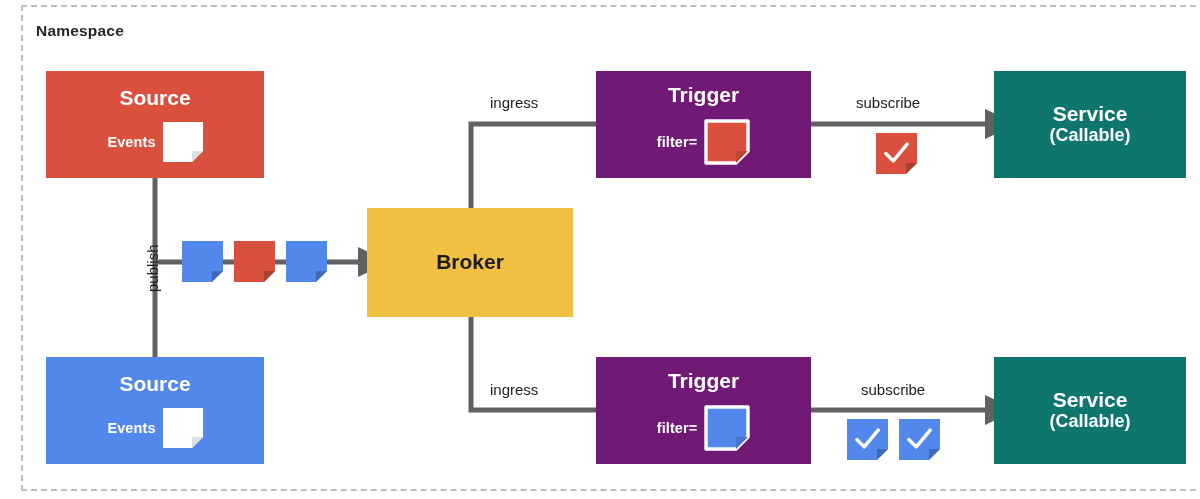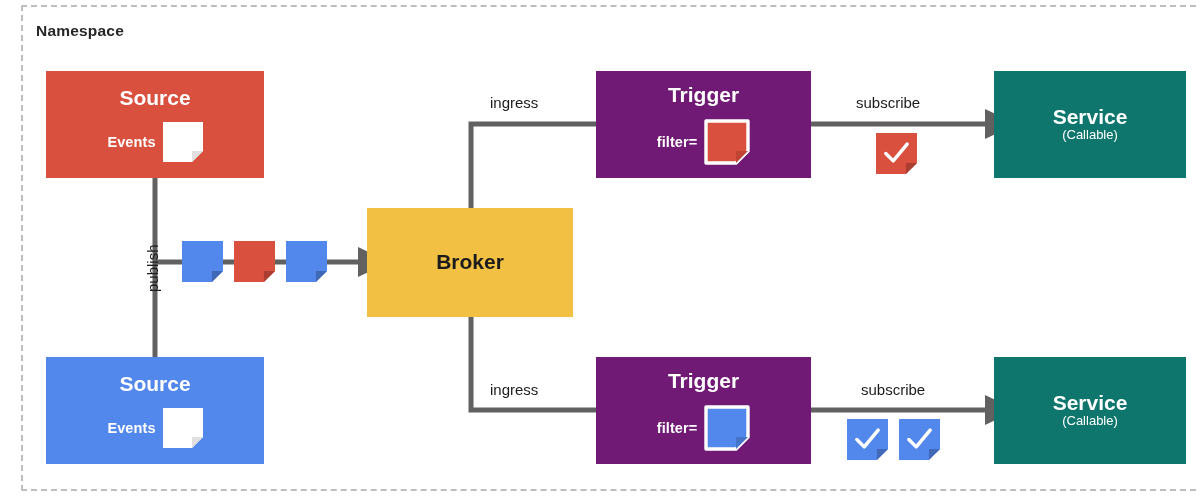--- a/index.html
+++ b/index.html
@@ -12,21 +12,21 @@
   
   .namespace-frame{position:absolute;left:5px;top:5px;width:1185px;height:486px;
       border:2px dashed #bdbdbd;box-sizing:border-box;border-radius:2px;}
   .namespace-label{position:absolute;left:20px;top:22px;font-size:15.5px;font-weight:bold;
       color:#262626;letter-spacing:.2px;}
 
   
   .node{position:absolute;box-sizing:border-box;display:flex;flex-direction:column;
         align-items:center;justify-content:center;}
   .node .title{font-size:21px;font-weight:bold;line-height:1.05;}
-  .node .subtitle{font-size:13px;font-weight:normal;line-height:1.15;}
+  .node .subtitle{font-size:18px;font-weight:bold;line-height:1.15;}
 
   .src-red{background:#d9503f;}
   .src-blue{background:#5287eb;}
   .trigger{background:#701a75;}
   .service{background:#0f766e;}
   .broker{background:#f2c043;}
 
   .node.src-red .title,.node.src-blue .title,
   .node.trigger .title,.node.service .title{color:#ffffff;}
   .node.service .subtitle{color:#ffffff;}

